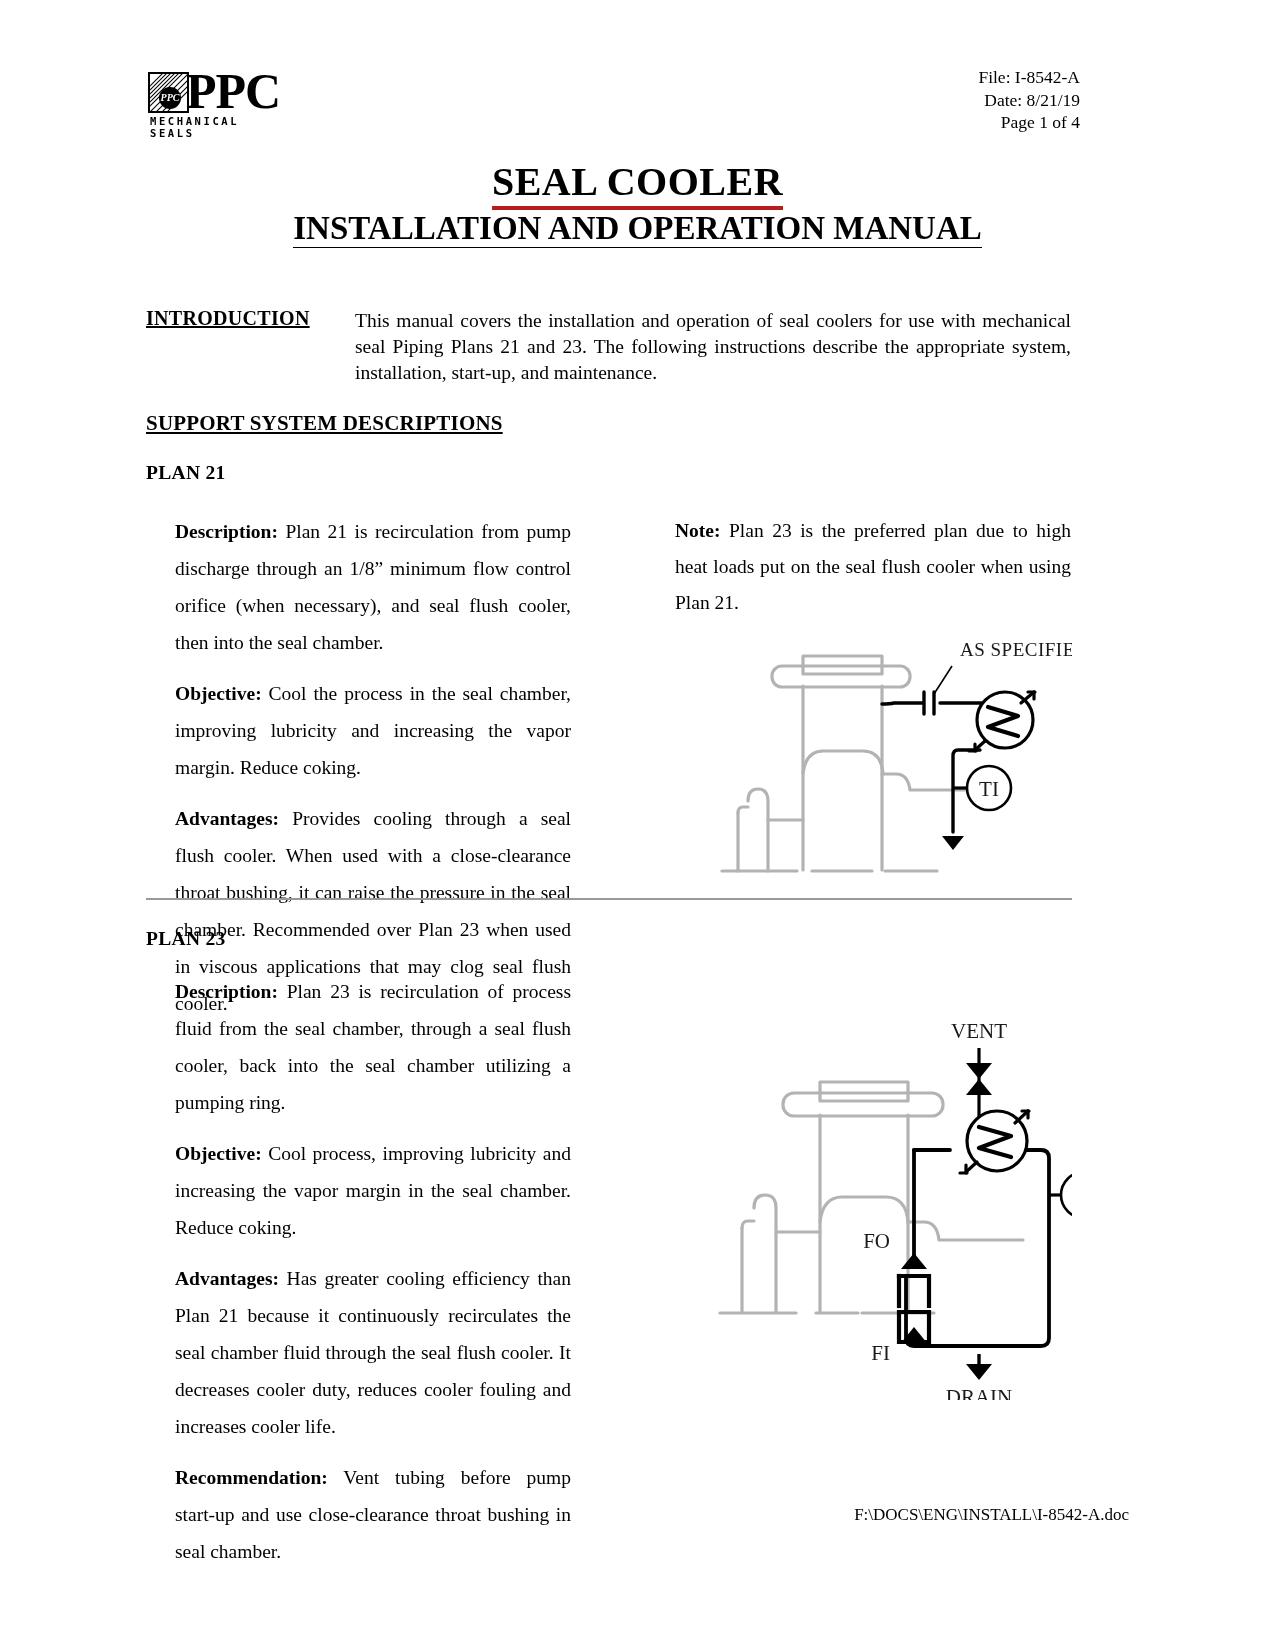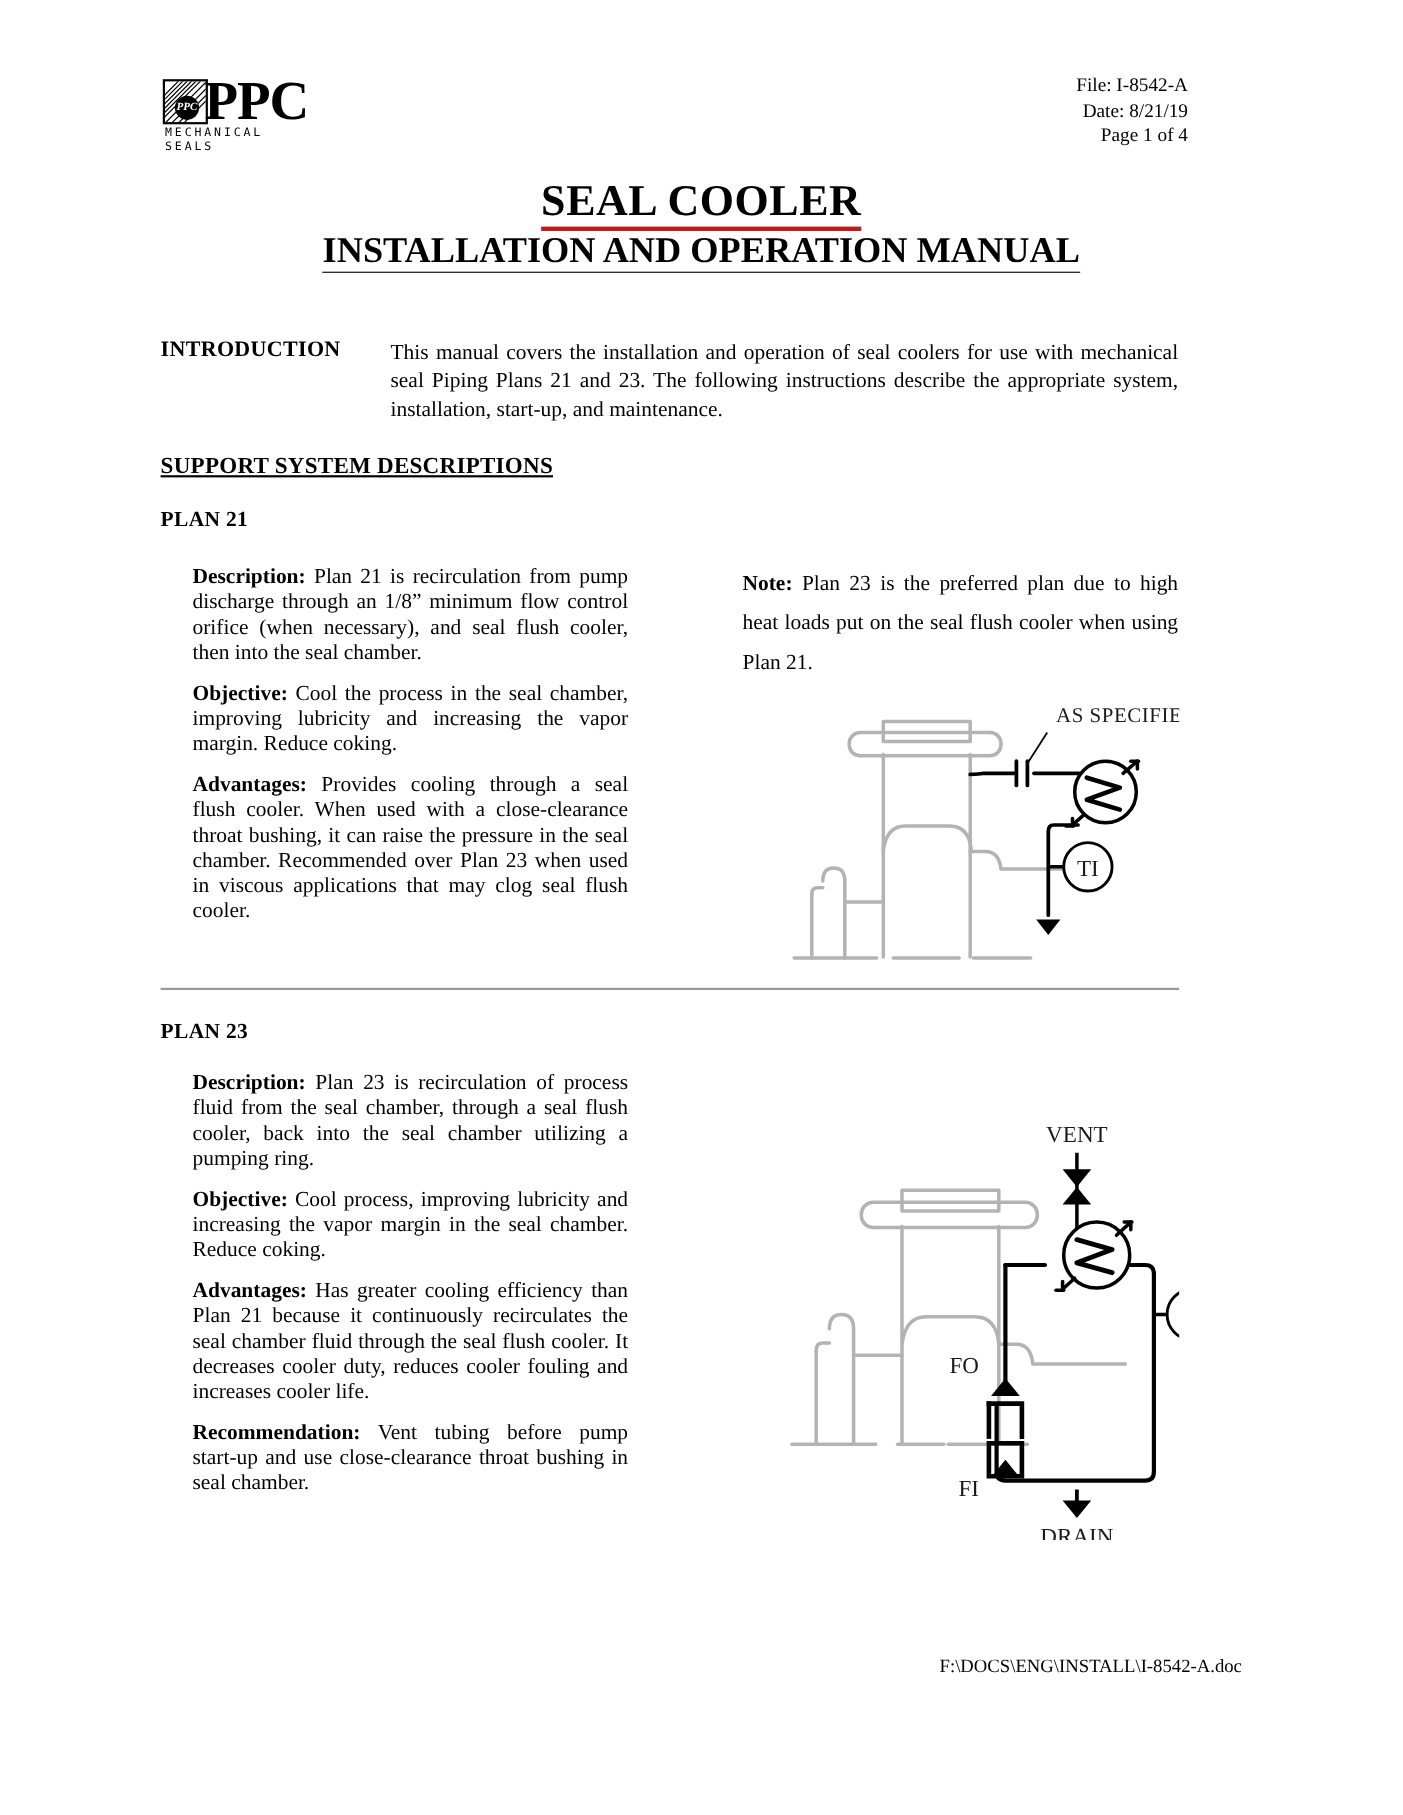--- a/index.html
+++ b/index.html
@@ -79,21 +79,21 @@
     font-weight: bold;
     letter-spacing: -1px;
     line-height: 1;
   }
   .logo-sub {
     position: absolute;
     left: 2px;
     top: 45px;
     font-family: "DejaVu Sans Mono", "Liberation Mono", monospace;
     font-size: 10.5px;
-    font-weight: normal;
+    font-weight: bold;
     letter-spacing: 2.6px;
   }
 
   .doc-meta {
     position: absolute;
     right: 195px;
     top: 66px;
     text-align: right;
     font-size: 17.5px;
     line-height: 22.5px;
@@ -129,20 +129,21 @@
     padding-bottom: 1px;
   }
 
   
   .intro-label {
     position: absolute;
     left: 146px;
     top: 307px;
     font-size: 20px;
     font-weight: bold;
+    text-decoration: underline;
     letter-spacing: 0.3px;
   }
   .intro-body {
     position: absolute;
     left: 355px;
     top: 308px;
     width: 716px;
     font-size: 19.5px;
     line-height: 25.8px;
     text-align: justify;
@@ -165,21 +166,21 @@
     letter-spacing: 0.3px;
   }
   .plan21-head { left: 146px; top: 462px; }
   .plan23-head { left: 146px; top: 928px; }
 
   .col-left {
     position: absolute;
     left: 175px;
     width: 396px;
     font-size: 19.5px;
-    line-height: 23px;
+    line-height: 37px;
     text-align: justify;
   }
   .col-left p { margin: 0 0 14px 0; }
   .col-left p:last-child { margin-bottom: 0; }
   .col-left b { font-weight: bold; }
 
   #plan21-text { top: 513px; }
   #plan23-text { top: 973px; }
 
   .note-block {

